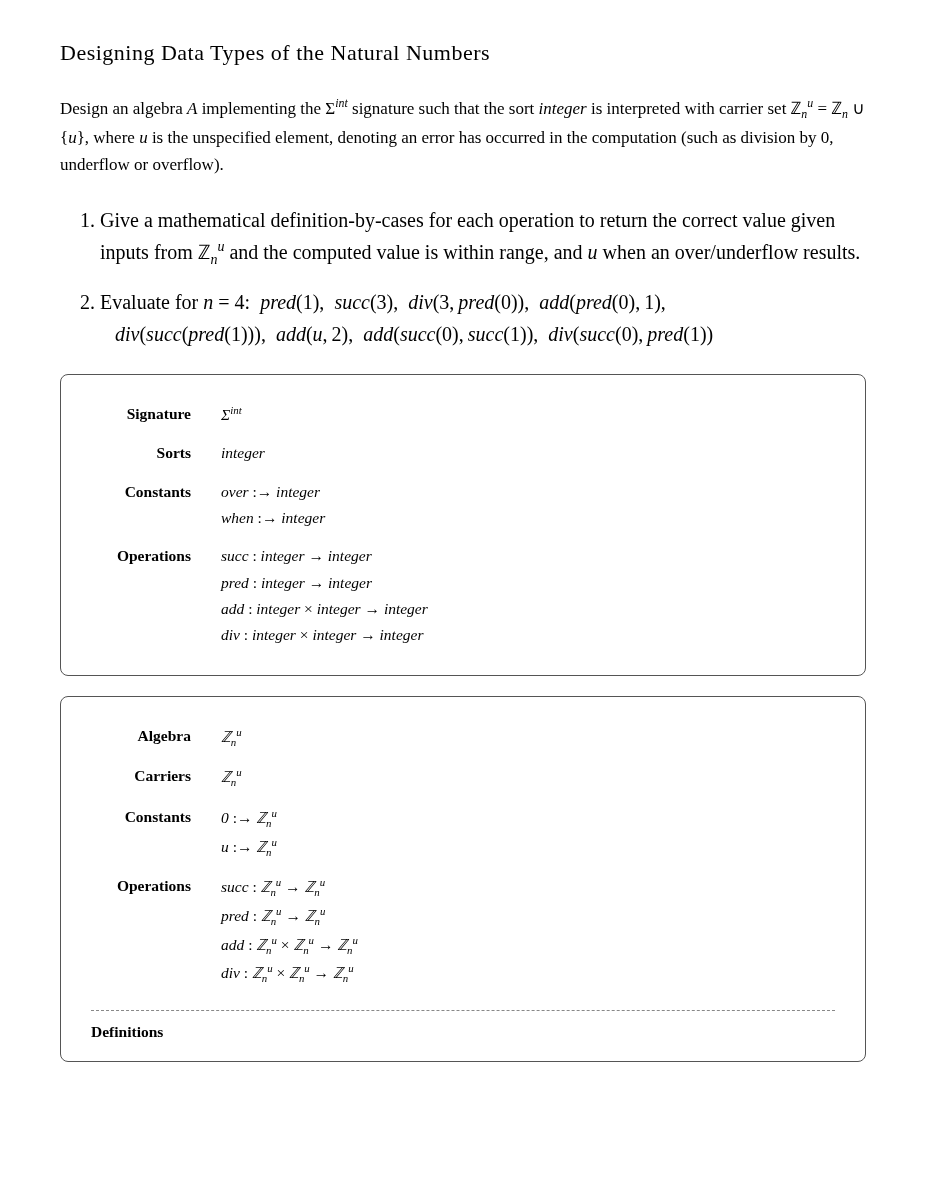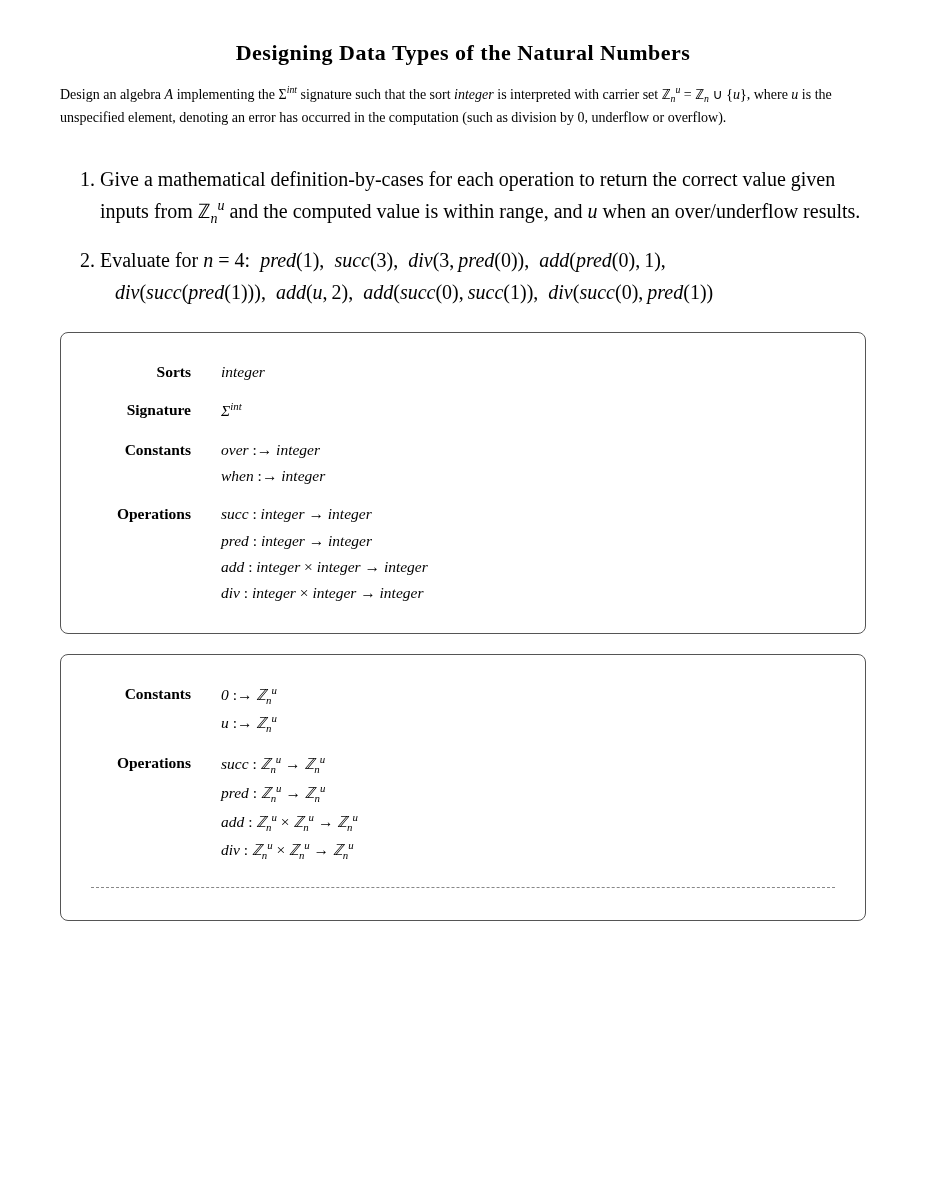--- a/index.html
+++ b/index.html
@@ -6,31 +6,31 @@
     body {
       background: #ffffff;
       font-family: "Computer Modern", "Latin Modern", Georgia, serif;
       font-size: 16px;
       color: #000;
       padding: 40px 60px;
       max-width: 926px;
       margin: 0 auto;
     }
     h1.page-title {
-      text-align: center;
+      text-align: left;
       font-size: 22px;
-      font-weight: bold;
+      font-weight: normal;
       font-family: "Computer Modern", Georgia, serif;
       letter-spacing: 0.5px;
-      margin-bottom: 16px;
+      margin-bottom: 28px;
     }
     .intro-text {
-      font-size: 14px;
+      font-size: 17px;
       line-height: 1.6;
-      margin-bottom: 33px;
+      margin-bottom: 26px;
     }
     .questions {
       margin-left: 40px;
       margin-bottom: 24px;
     }
     .question-item {
       margin-bottom: 14px;
       font-size: 20px;
       line-height: 1.6;
     }
@@ -123,26 +123,26 @@
   <li class="question-item">
     Evaluate for <span class="math-italic">n</span> = 4: &nbsp;<span class="math-italic">pred</span>(1), &nbsp;<span class="math-italic">succ</span>(3), &nbsp;<span class="math-italic">div</span>(3, <span class="math-italic">pred</span>(0)), &nbsp;<span class="math-italic">add</span>(<span class="math-italic">pred</span>(0), 1),<br>
     &nbsp;&nbsp;&nbsp;<span class="math-italic">div</span>(<span class="math-italic">succ</span>(<span class="math-italic">pred</span>(1))), &nbsp;<span class="math-italic">add</span>(<span class="math-italic">u</span>, 2), &nbsp;<span class="math-italic">add</span>(<span class="math-italic">succ</span>(0), <span class="math-italic">succ</span>(1)), &nbsp;<span class="math-italic">div</span>(<span class="math-italic">succ</span>(0), <span class="math-italic">pred</span>(1))
   </li>
 </ol>
 
 <div class="sig-box">
   <table>
     <tbody>
         <tr>
+      <td class="label">Signature</td>
+      <td class="content">Σ<sup><span class="math-italic">int</span></sup></td>
+    </tr>
+    <tr>
       <td class="label">Sorts</td>
       <td class="content"><span class="math-italic">integer</span></td>
-    </tr>
-    <tr>
-      <td class="label">Signature</td>
-      <td class="content">Σ<sup><span class="math-italic">int</span></sup></td>
     </tr>
     <tr>
       <td class="label">Constants</td>
       <td class="content">
         <span class="math-italic">over</span> <span class="arrow">:→</span> <span class="math-italic">integer</span><br>
         <span class="math-italic">when</span> <span class="arrow">:→</span> <span class="math-italic">integer</span>
       </td>
     </tr>
     <tr>
       <td class="label">Operations</td>
@@ -153,32 +153,41 @@
         <span class="math-italic">div</span> <span class="arrow">:</span> <span class="math-italic">integer</span> <span class="arrow">×</span> <span class="math-italic">integer</span> <span class="arrow">→</span> <span class="math-italic">integer</span>
       </td>
     </tr>
   </tbody>
     </table>
 </div>
 
 <div class="alg-box">
   <table>
     <tbody>
+        <tr>
+      <td class="label">Algebra</td>
+      <td class="content">ℤ<sub><span class="math-italic">n</span></sub><sup><span class="math-italic">u</span></sup></td>
+    </tr>
+    <tr>
+      <td class="label">Carriers</td>
+      <td class="content">ℤ<sub><span class="math-italic">n</span></sub><sup><span class="math-italic">u</span></sup></td>
+    </tr>
     <tr>
       <td class="label">Constants</td>
       <td class="content">
         <span class="math-italic">0</span> <span class="arrow">:→</span> ℤ<sub><span class="math-italic">n</span></sub><sup><span class="math-italic">u</span></sup><br>
         <span class="math-italic">u</span> <span class="arrow">:→</span> ℤ<sub><span class="math-italic">n</span></sub><sup><span class="math-italic">u</span></sup>
       </td>
     </tr>
     <tr>
       <td class="label">Operations</td>
       <td class="content">
         <span class="math-italic">succ</span> <span class="arrow">:</span> ℤ<sub><span class="math-italic">n</span></sub><sup><span class="math-italic">u</span></sup> <span class="arrow">→</span> ℤ<sub><span class="math-italic">n</span></sub><sup><span class="math-italic">u</span></sup><br>
         <span class="math-italic">pred</span> <span class="arrow">:</span> ℤ<sub><span class="math-italic">n</span></sub><sup><span class="math-italic">u</span></sup> <span class="arrow">→</span> ℤ<sub><span class="math-italic">n</span></sub><sup><span class="math-italic">u</span></sup><br>
         <span class="math-italic">add</span> <span class="arrow">:</span> ℤ<sub><span class="math-italic">n</span></sub><sup><span class="math-italic">u</span></sup> <span class="arrow">×</span> ℤ<sub><span class="math-italic">n</span></sub><sup><span class="math-italic">u</span></sup> <span class="arrow">→</span> ℤ<sub><span class="math-italic">n</span></sub><sup><span class="math-italic">u</span></sup><br>
         <span class="math-italic">div</span> <span class="arrow">:</span> ℤ<sub><span class="math-italic">n</span></sub><sup><span class="math-italic">u</span></sup> <span class="arrow">×</span> ℤ<sub><span class="math-italic">n</span></sub><sup><span class="math-italic">u</span></sup> <span class="arrow">→</span> ℤ<sub><span class="math-italic">n</span></sub><sup><span class="math-italic">u</span></sup>
       </td>
     </tr>
   </tbody>
     </table>
   <div class="defs-divider"></div>
+  <div class="defs-label">Definitions</div>
 </div>
 
 </body></html>

